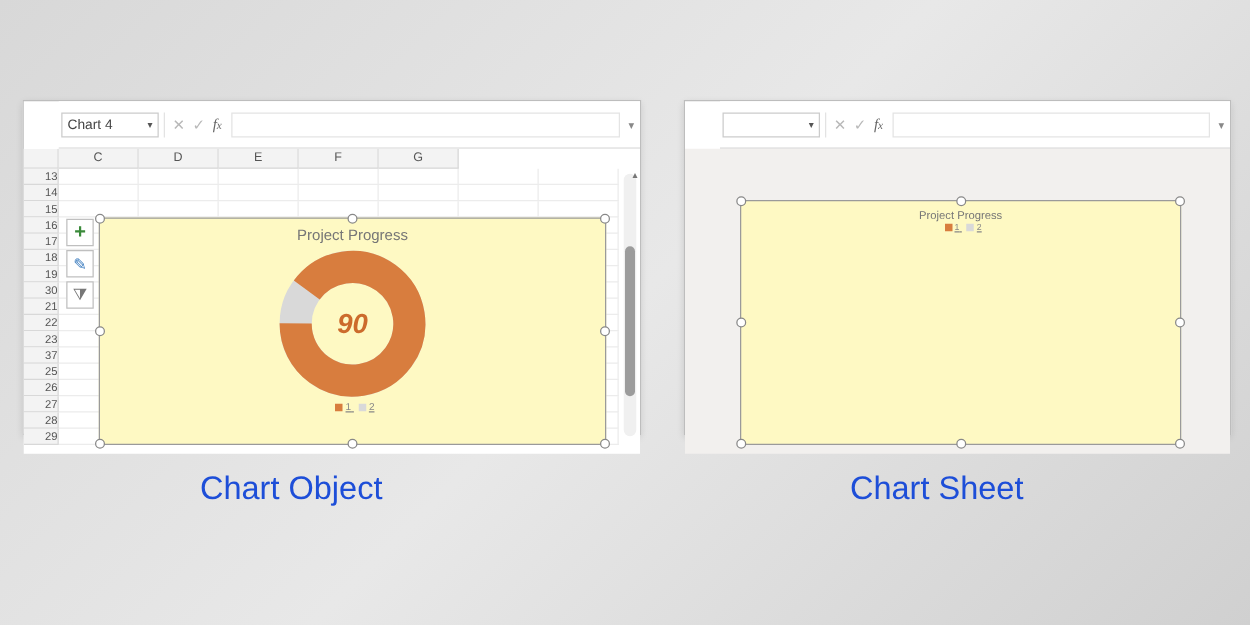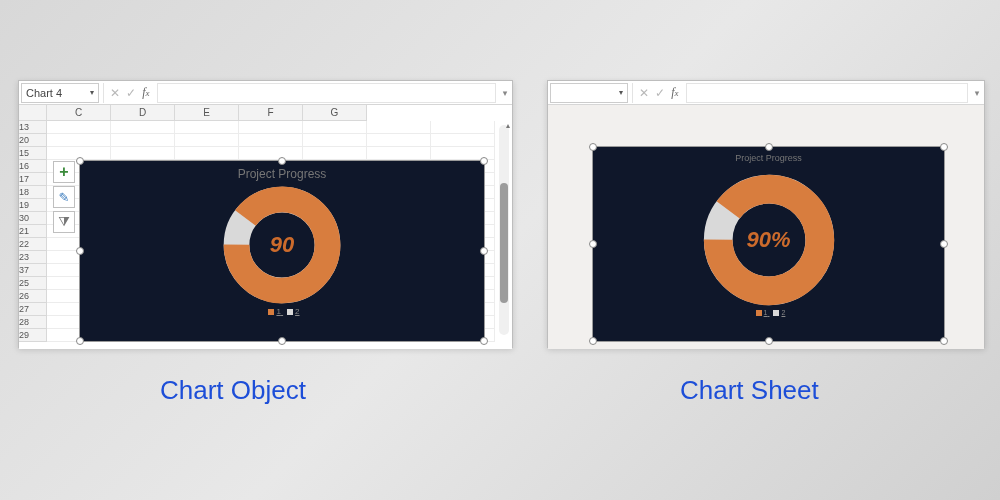--- a/index.html
+++ b/index.html
@@ -16,25 +16,26 @@
     background: #fff;
     border: 1px solid #bdbdbd;
     box-shadow: 0 2px 6px rgba(0,0,0,0.15);
   }
   .panel-left { left: 18px; top: 80px; width: 495px; height: 268px; }
   .panel-right { left: 547px; top: 80px; width: 438px; height: 268px; }
 
   .formula-bar {
     display: flex;
     align-items: center;
-    height: 24px;
+    height: 38px;
     border-bottom: 1px solid #d6d6d6;
     background: #fff;
     font-size: 11px;
     color: #444;
+    margin-left: 28px;
   }
   .namebox {
     width: 78px;
     height: 20px;
     border: 1px solid #ccc;
     margin: 0 2px;
     display: flex;
     align-items: center;
     padding: 0 4px;
     justify-content: space-between;
@@ -54,33 +55,33 @@
     position: relative;
     width: 100%;
     height: calc(100% - 22px);
     overflow: hidden;
     background: #fff;
   }
   .corner { position:absolute; left:0; top:0; width:28px; height:16px; background:#f3f3f3; border-right:1px solid #d8d8d8; border-bottom:1px solid #d8d8d8;}
   .col-headers { position:absolute; left:28px; top:0; right:0; height:16px; display:flex; }
   .col-h { flex: 0 0 64px; height:16px; background:#f3f3f3; border-right:1px solid #d8d8d8; border-bottom:1px solid #d8d8d8; font-size:10px; color:#555; text-align:center; line-height:16px; }
   .row-headers { position:absolute; left:0; top:16px; width:28px; bottom:0; }
-  .row-h { height:13px; background:#f3f3f3; border-right:1px solid #d8d8d8; border-bottom:1px solid #d8d8d8; font-size:9px; color:#555; text-align:left; line-height:13px; }
+  .row-h { height:13px; background:#f3f3f3; border-right:1px solid #d8d8d8; border-bottom:1px solid #d8d8d8; font-size:9px; color:#555; text-align:right; line-height:13px; }
   .grid-body { position:absolute; left:28px; top:16px; right:0; bottom:0; }
   .grid-body .cell-row { display:flex; height:13px;}
   .grid-body .cell { flex:0 0 64px; height:13px; border-right:1px solid #ececec; border-bottom:1px solid #ececec; }
   .vscroll { position:absolute; right:3px; top:20px; width:10px; height:210px; background:#f0f0f0; border-radius:5px;}
   .vscroll .thumb { position:absolute; left:1px; top:58px; width:8px; height:120px; background:#9c9c9c; border-radius:4px;}
   .vscroll .arrow-up { position:absolute; right:-1px; top:-4px; font-size:8px; color:#777;}
 
   
   .chart-frame {
     position: absolute;
     border: 1px solid #9a9a9a;
-    background: #0f172a;
+    background: #fef9c3;
   }
   .left-chart { left: 60px; top: 55px; width: 406px; height: 182px; }
   .right-chart { left: 44px; top: 41px; width: 353px; height: 196px; }
 
   .handle {
     position: absolute; width: 8px; height: 8px; background:#fff; border:1px solid #888; border-radius:50%;
   }
   .h-nw{left:-4px;top:-4px;} .h-n{left:calc(50% - 4px);top:-4px;} .h-ne{right:-4px;top:-4px;}
   .h-w{left:-4px;top:calc(50% - 4px);} .h-e{right:-4px;top:calc(50% - 4px);}
   .h-sw{left:-4px;bottom:-4px;} .h-s{left:calc(50% - 4px);bottom:-4px;} .h-se{right:-4px;bottom:-4px;}
@@ -132,21 +133,21 @@
     <div class="corner"></div>
     <div class="col-headers" id="colH">
         <div class="col-h">C</div>
         <div class="col-h">D</div>
         <div class="col-h">E</div>
         <div class="col-h">F</div>
         <div class="col-h">G</div>
       </div>
     <div class="row-headers" id="rowH">
         <div class="row-h">13</div>
-        <div class="row-h">20</div>
+        <div class="row-h">14</div>
         <div class="row-h">15</div>
         <div class="row-h">16</div>
         <div class="row-h">17</div>
         <div class="row-h">18</div>
         <div class="row-h">19</div>
         <div class="row-h">30</div>
         <div class="row-h">21</div>
         <div class="row-h">22</div>
         <div class="row-h">23</div>
         <div class="row-h">37</div>
@@ -376,27 +377,20 @@
       <div class="handle h-nw"></div>
       <div class="handle h-n"></div>
       <div class="handle h-ne"></div>
       <div class="handle h-w"></div>
       <div class="handle h-e"></div>
       <div class="handle h-sw"></div>
       <div class="handle h-s"></div>
       <div class="handle h-se"></div>
 
       <div class="chart-title small">Project Progress</div>
-      <div class="donut-wrap" style="margin-top:10px;">
-        <svg width="134" height="134" viewBox="0 0 42 42">
-          <circle cx="21" cy="21" r="15.9155" fill="none" stroke="#d9d9d9" stroke-width="9"></circle>
-          <circle cx="21" cy="21" r="15.9155" fill="none" stroke="#d87d3e" stroke-width="9" stroke-dasharray="90 10" stroke-dashoffset="25" transform="rotate(-54 21 21)"></circle>
-        </svg>
-        <div class="donut-center pct">90%</div>
-      </div>
       <div class="legend" style="font-size:7px;">
         <span class="lg-sw lg1"></span><span>1</span>
         <span class="lg-sw lg2"></span><span>2</span>
       </div>
     </div>
   </div>
 </div>
 
 <div class="caption cap-left">Chart Object</div>
 <div class="caption cap-right">Chart Sheet</div>

